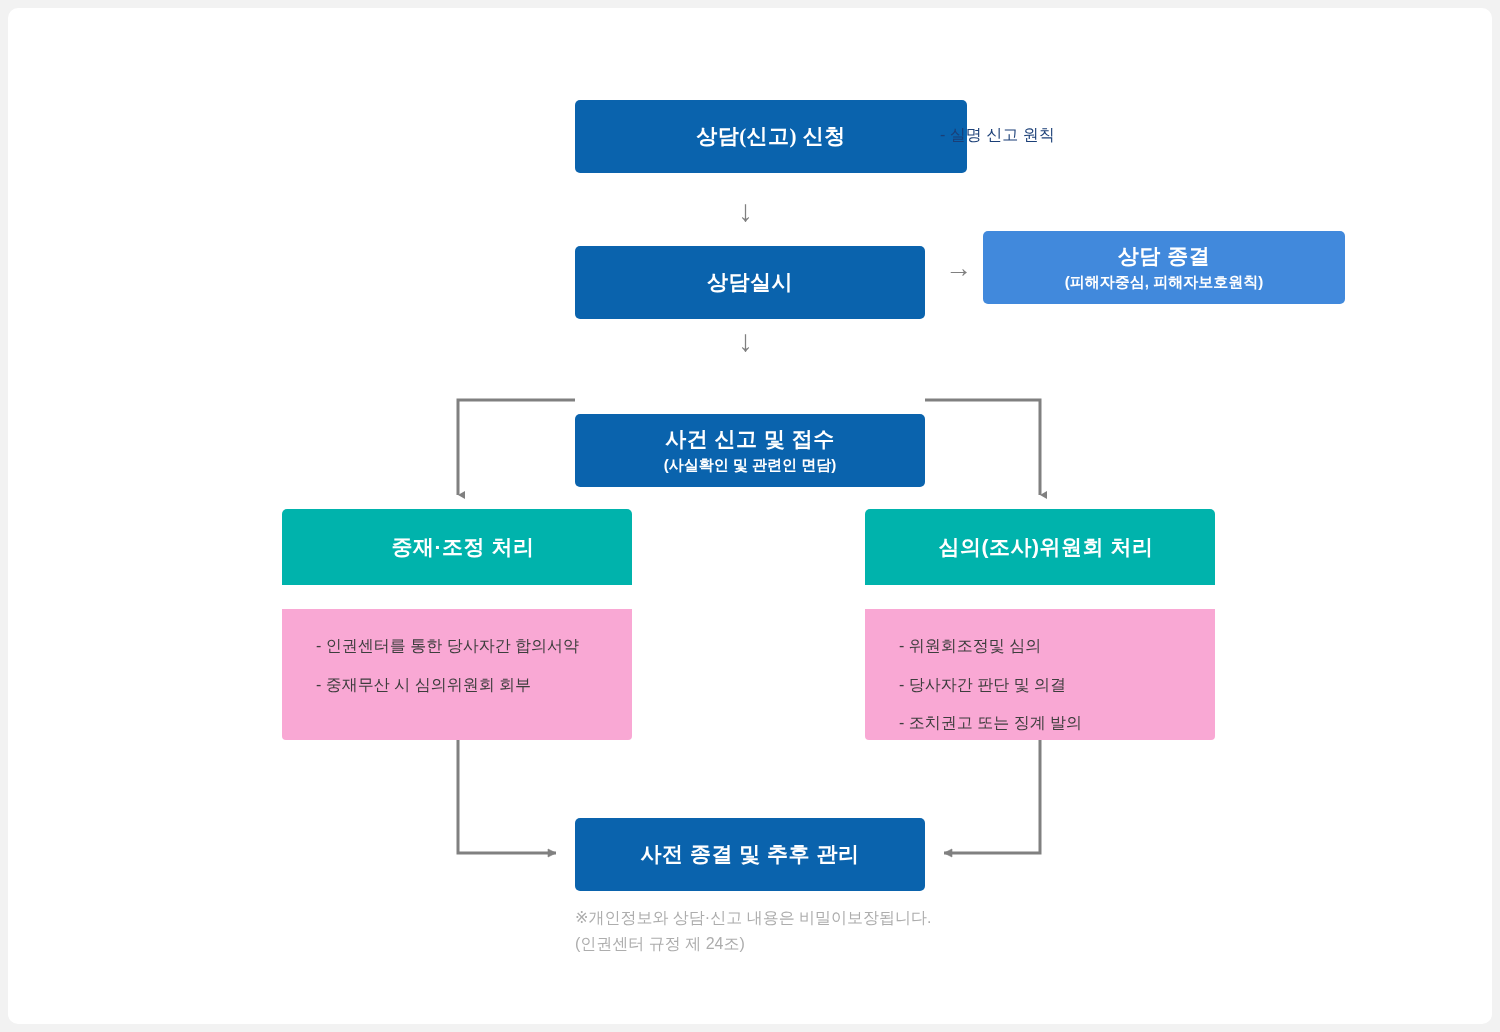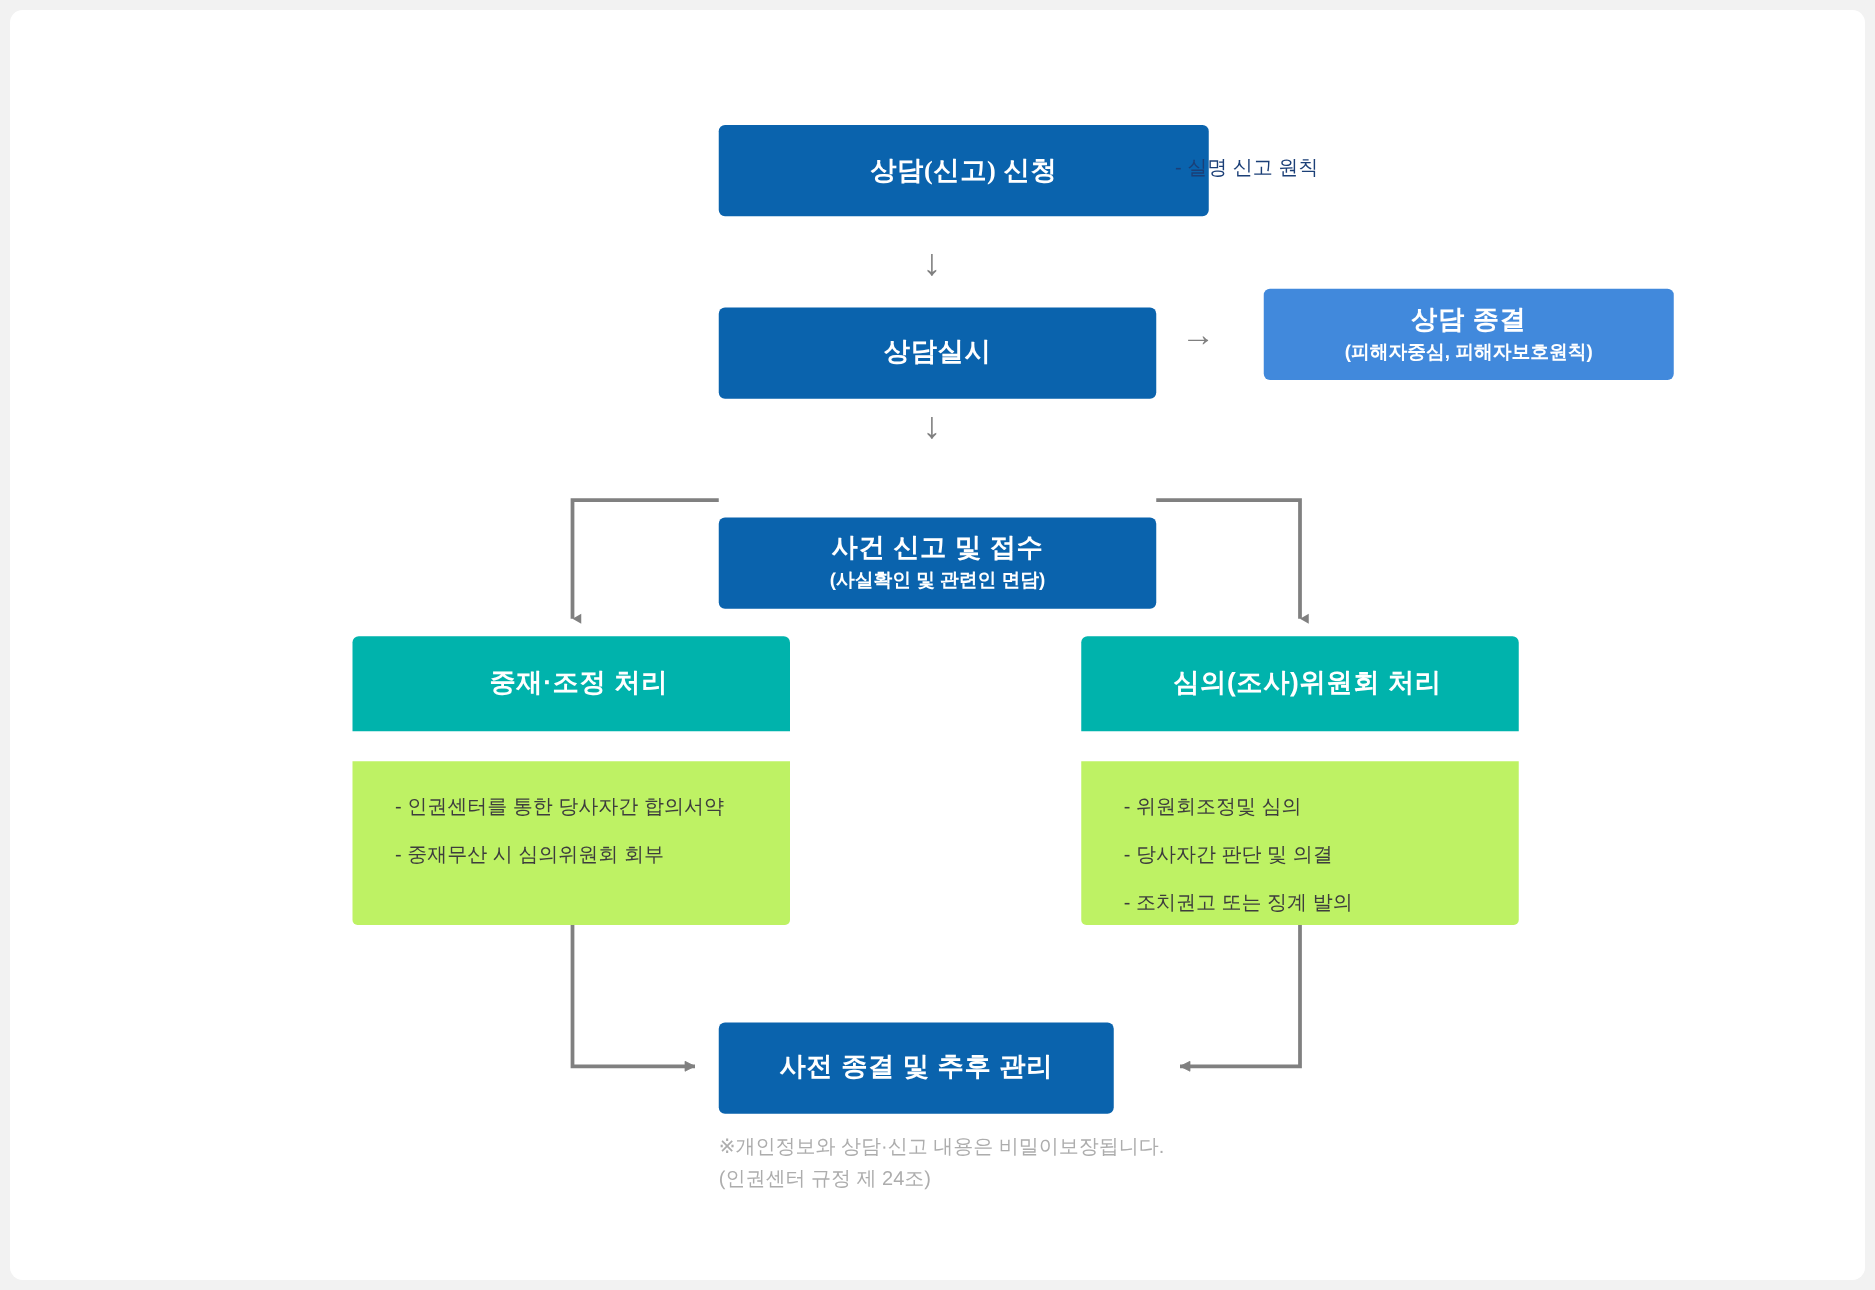--- a/index.html
+++ b/index.html
@@ -59,21 +59,21 @@
   .teal {
     background: #00b3ac;
     border-radius: 5px 5px 0 0;
     padding-left: 12px;
   }
 
   
   .detail {
     position: absolute;
     box-sizing: border-box;
-    background: #bef264;
+    background: #f9a8d4;
     border-radius: 0 0 4px 4px;
     padding: 28px 34px 20px 34px;
   }
   .detail ul {
     list-style: none;
     margin: 0;
     padding: 0;
   }
   .detail li {
     color: #3d3d3d;
@@ -153,21 +153,21 @@
   </div>
 
   <div class="glyph-arrow" style="left:730px; top:188px;">↓</div>
 
   <div class="node blue-dark" style="left:567px; top:238px; width:350px; height:73px;">
     <span class="title">상담실시</span>
   </div>
 
   <div class="glyph-arrow" style="left:937px; top:247px; font-size:27px;">→</div>
 
-  <div class="node blue-light" style="left:975px; top:223px; width:328px; height:73px;margin-left:28px;">
+  <div class="node blue-light" style="left:975px; top:223px; width:362px; height:73px;">
     <span class="title">상담 종결</span>
     <span class="sub">(피해자중심, 피해자보호원칙)</span>
   </div>
 
   <div class="glyph-arrow" style="left:730px; top:318px;">↓</div>
 
   <div class="node blue-dark" style="left:567px; top:359px; width:350px; height:73px;margin-top:47px;">
     <span class="title">사건 신고 및 접수</span>
     <span class="sub">(사실확인 및 관련인 면담)</span>
   </div>
@@ -188,21 +188,21 @@
   </div>
 
   <div class="detail" style="left:857px; top:601px; width:350px; height:131px;">
     <ul>
       <li>- 위원회조정및 심의</li>
       <li>- 당사자간 판단 및 의결</li>
       <li>- 조치권고 또는 징계 발의</li>
     </ul>
   </div>
 
-  <div class="node blue-dark" style="left:567px; top:810px; width:316px; height:73px;">
+  <div class="node blue-dark" style="left:567px; top:810px; width:350px; height:73px;">
     <span class="title">사전 종결 및 추후 관리</span>
   </div>
 
   <div class="footnote" style="left:567px; top:897px;">
     <div>※개인정보와 상담·신고 내용은 비밀이보장됩니다.</div>
     <div>(인권센터 규정 제 24조)</div>
   </div>
 
 </div>
 

